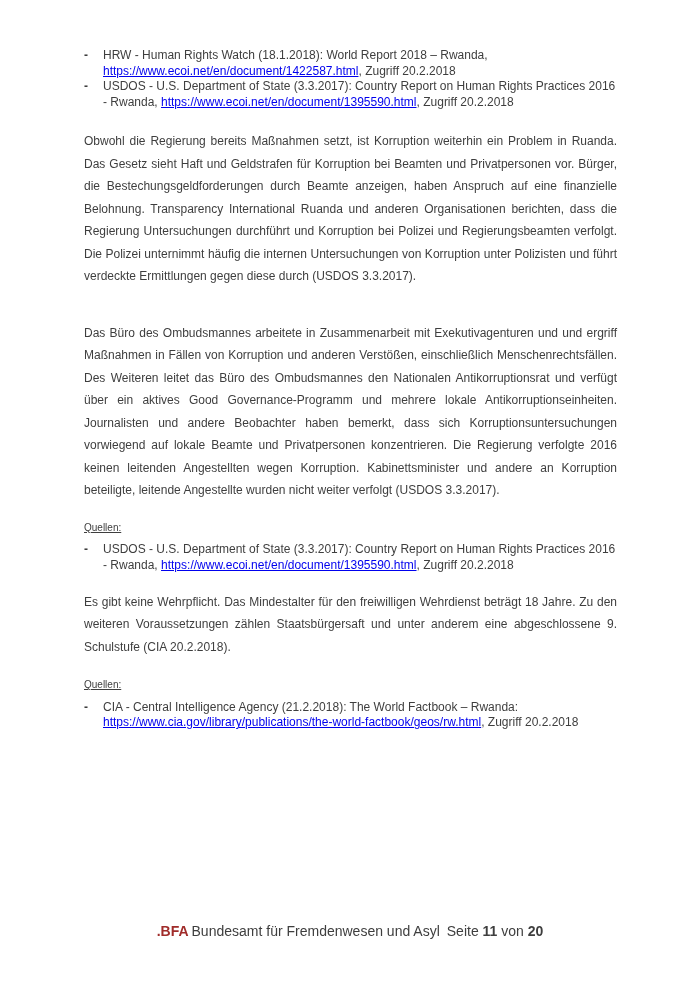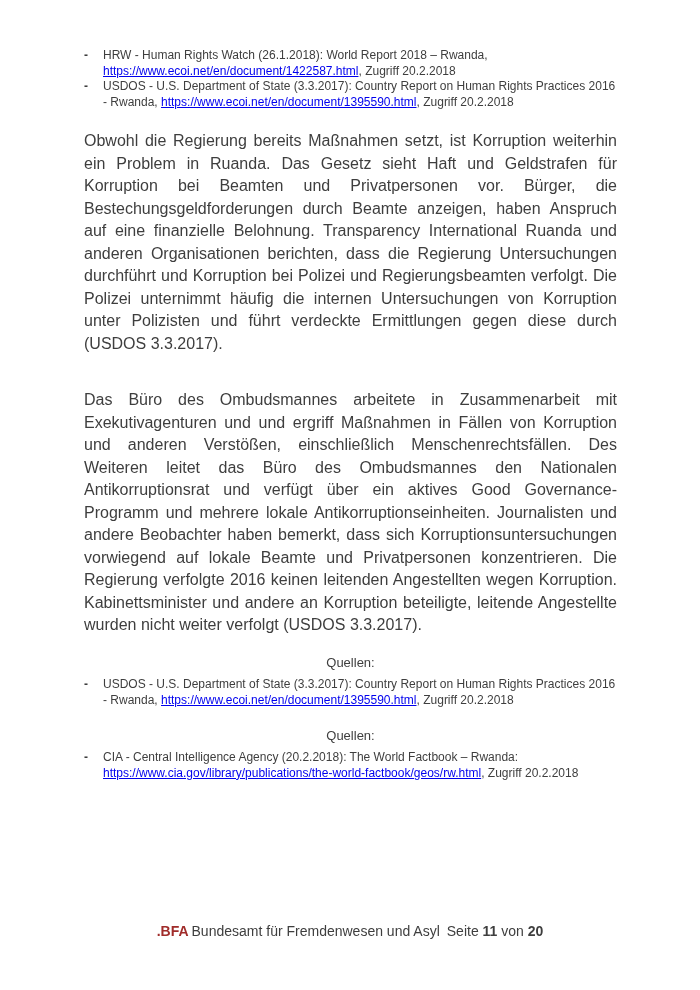--- a/index.html
+++ b/index.html
@@ -41,32 +41,32 @@
     color: var(--heading, #7590a9);
     font-size: 14.5px;
     font-weight: 700;
     line-height: 17px;
   }
   .section-heading .sec-num { margin-right: 10px; }
   #sec7-heading { margin-top: 31px; }
   #sec8-heading { margin-top: 26px; }
   
   .body-para {
-    font-size: 16px;
+    font-size: 12px;
     line-height: 22.5px;
     text-align: justify;
   }
   #para-7-1 { margin-top: 20px; }
   #para-7-2 { margin-top: 34px; }
   #para-8-1 { margin-top: 17px; }
   
   .quellen-label {
-    font-size: 13px;
+    font-size: 10px;
     line-height: 15.6px;
-    text-align: center;
+    text-decoration: underline;
   }
   #quellen-7 { margin-top: 18px; }
   #quellen-8 { margin-top: 19px; }
   .quellen-list { margin-top: 7px; }
   
   .footer {
     position: absolute;
     top: 926px;
     left: 0;
     width: 100%;
@@ -85,47 +85,48 @@
 </style>
 </head>
 <body>
 
 <div class="page">
   <div class="content">
 
     <div class="source-list">
       <div class="source-item">
         <span class="dash">-</span>
-        <div class="seg-wrap"><span>HRW - Human Rights Watch (26.1.2018): World Report 2018 – Rwanda, </span><a class="link">https://www.ecoi.net/en/document/1422587.html</a><span>, Zugriff 20.2.2018</span></div>
+        <div class="seg-wrap"><span>HRW - Human Rights Watch (18.1.2018): World Report 2018 – Rwanda, </span><a class="link">https://www.ecoi.net/en/document/1422587.html</a><span>, Zugriff 20.2.2018</span></div>
       </div>
       <div class="source-item">
         <span class="dash">-</span>
         <div class="seg-wrap"><span>USDOS - U.S. Department of State (3.3.2017): Country Report on Human Rights Practices 2016 - Rwanda, </span><a class="link">https://www.ecoi.net/en/document/1395590.html</a><span>, Zugriff 20.2.2018</span></div>
       </div>
     </div>
 
 
     <p class="body-para" id="para-7-1">Obwohl die Regierung bereits Maßnahmen setzt, ist Korruption weiterhin ein Problem in Ruanda. Das Gesetz sieht Haft und Geldstrafen für Korruption bei Beamten und Privatpersonen vor. Bürger, die Bestechungsgeldforderungen durch Beamte anzeigen, haben Anspruch auf eine finanzielle Belohnung. Transparency International Ruanda und anderen Organisationen berichten, dass die Regierung Untersuchungen durchführt und Korruption bei Polizei und Regierungsbeamten verfolgt. Die Polizei unternimmt häufig die internen Untersuchungen von Korruption unter Polizisten und führt verdeckte Ermittlungen gegen diese durch (USDOS 3.3.2017).</p>
     <p class="body-para" id="para-7-2">Das Büro des Ombudsmannes arbeitete in Zusammenarbeit mit Exekutivagenturen und und ergriff Maßnahmen in Fällen von Korruption und anderen Verstößen, einschließlich Menschenrechtsfällen. Des Weiteren leitet das Büro des Ombudsmannes den Nationalen Antikorruptionsrat und verfügt über ein aktives Good Governance-Programm und mehrere lokale Antikorruptionseinheiten. Journalisten und andere Beobachter haben bemerkt, dass sich Korruptionsuntersuchungen vorwiegend auf lokale Beamte und Privatpersonen konzentrieren. Die Regierung verfolgte 2016 keinen leitenden Angestellten wegen Korruption. Kabinettsminister und andere an Korruption beteiligte, leitende Angestellte wurden nicht weiter verfolgt (USDOS 3.3.2017).</p>
 
     <div class="quellen-label" id="quellen-7">Quellen:</div>
     <div class="source-list quellen-list">
       <div class="source-item">
         <span class="dash">-</span>
         <div class="seg-wrap"><span>USDOS - U.S. Department of State (3.3.2017): Country Report on Human Rights Practices 2016 - Rwanda, </span><a class="link">https://www.ecoi.net/en/document/1395590.html</a><span>, Zugriff 20.2.2018</span></div>
       </div>
     </div>
 
 
+    <p class="body-para" id="para-8-1">Es gibt keine Wehrpflicht. Das Mindestalter für den freiwilligen Wehrdienst beträgt 18 Jahre. Zu den weiteren Voraussetzungen zählen Staatsbürgersaft und unter anderem eine abgeschlossene 9. Schulstufe (CIA 20.2.2018).</p>
 
     <div class="quellen-label" id="quellen-8">Quellen:</div>
     <div class="source-list quellen-list">
       <div class="source-item">
         <span class="dash">-</span>
-        <div class="seg-wrap"><span>CIA - Central Intelligence Agency (20.2.2018): The World Factbook – Rwanda: </span><a class="link">https://www.cia.gov/library/publications/the-world-factbook/geos/rw.html</a><span>, Zugriff 20.2.2018</span></div>
+        <div class="seg-wrap"><span>CIA - Central Intelligence Agency (21.2.2018): The World Factbook – Rwanda: </span><a class="link">https://www.cia.gov/library/publications/the-world-factbook/geos/rw.html</a><span>, Zugriff 20.2.2018</span></div>
       </div>
     </div>
 
   </div>
 
   <div class="footer">
     <span class="brand">.BFA</span><span class="org">Bundesamt für Fremdenwesen und Asyl</span><span class="page-label">Seite</span>
     <span class="bold">11</span>
     <span>von</span>
     <span class="bold">20</span>

